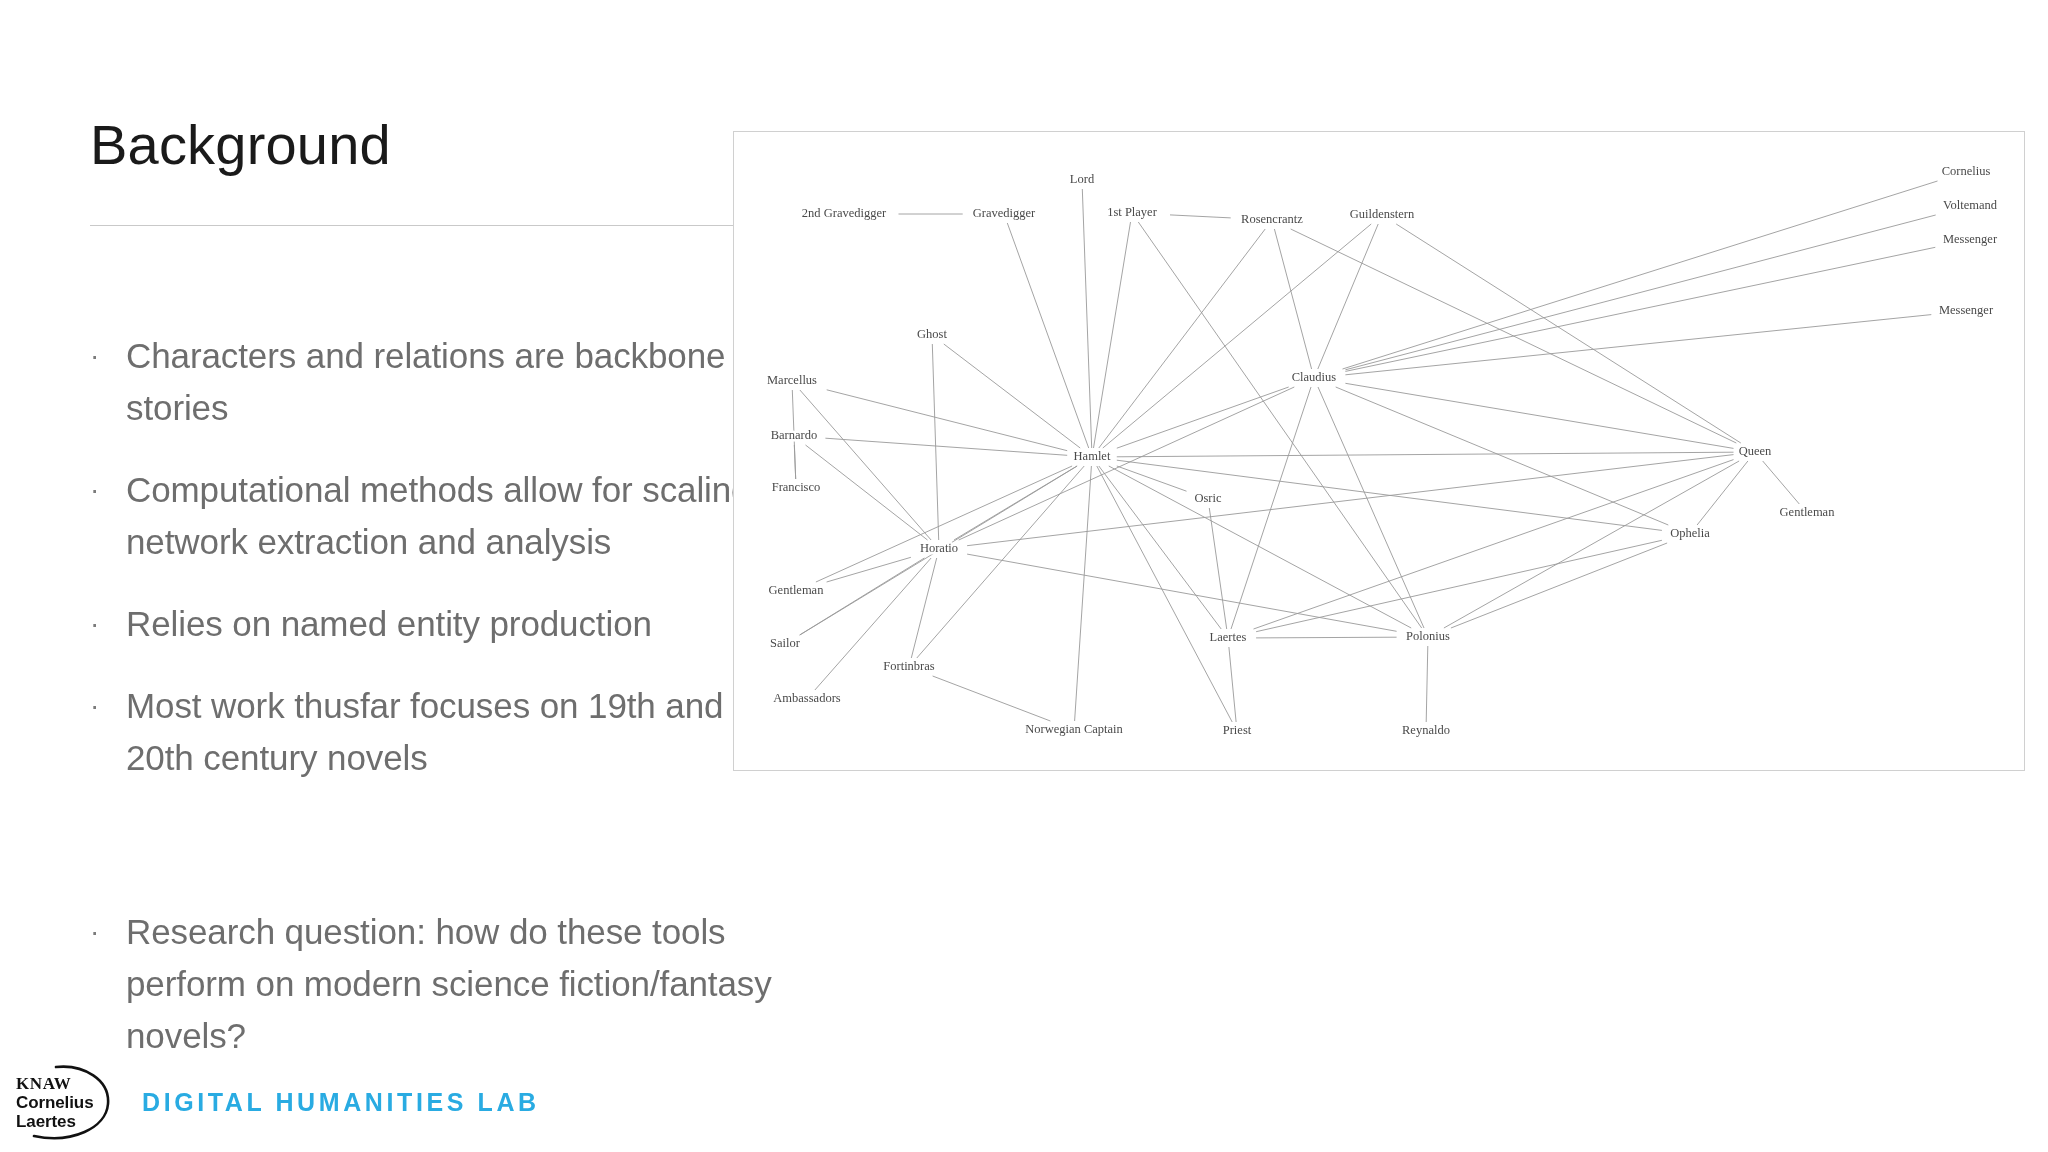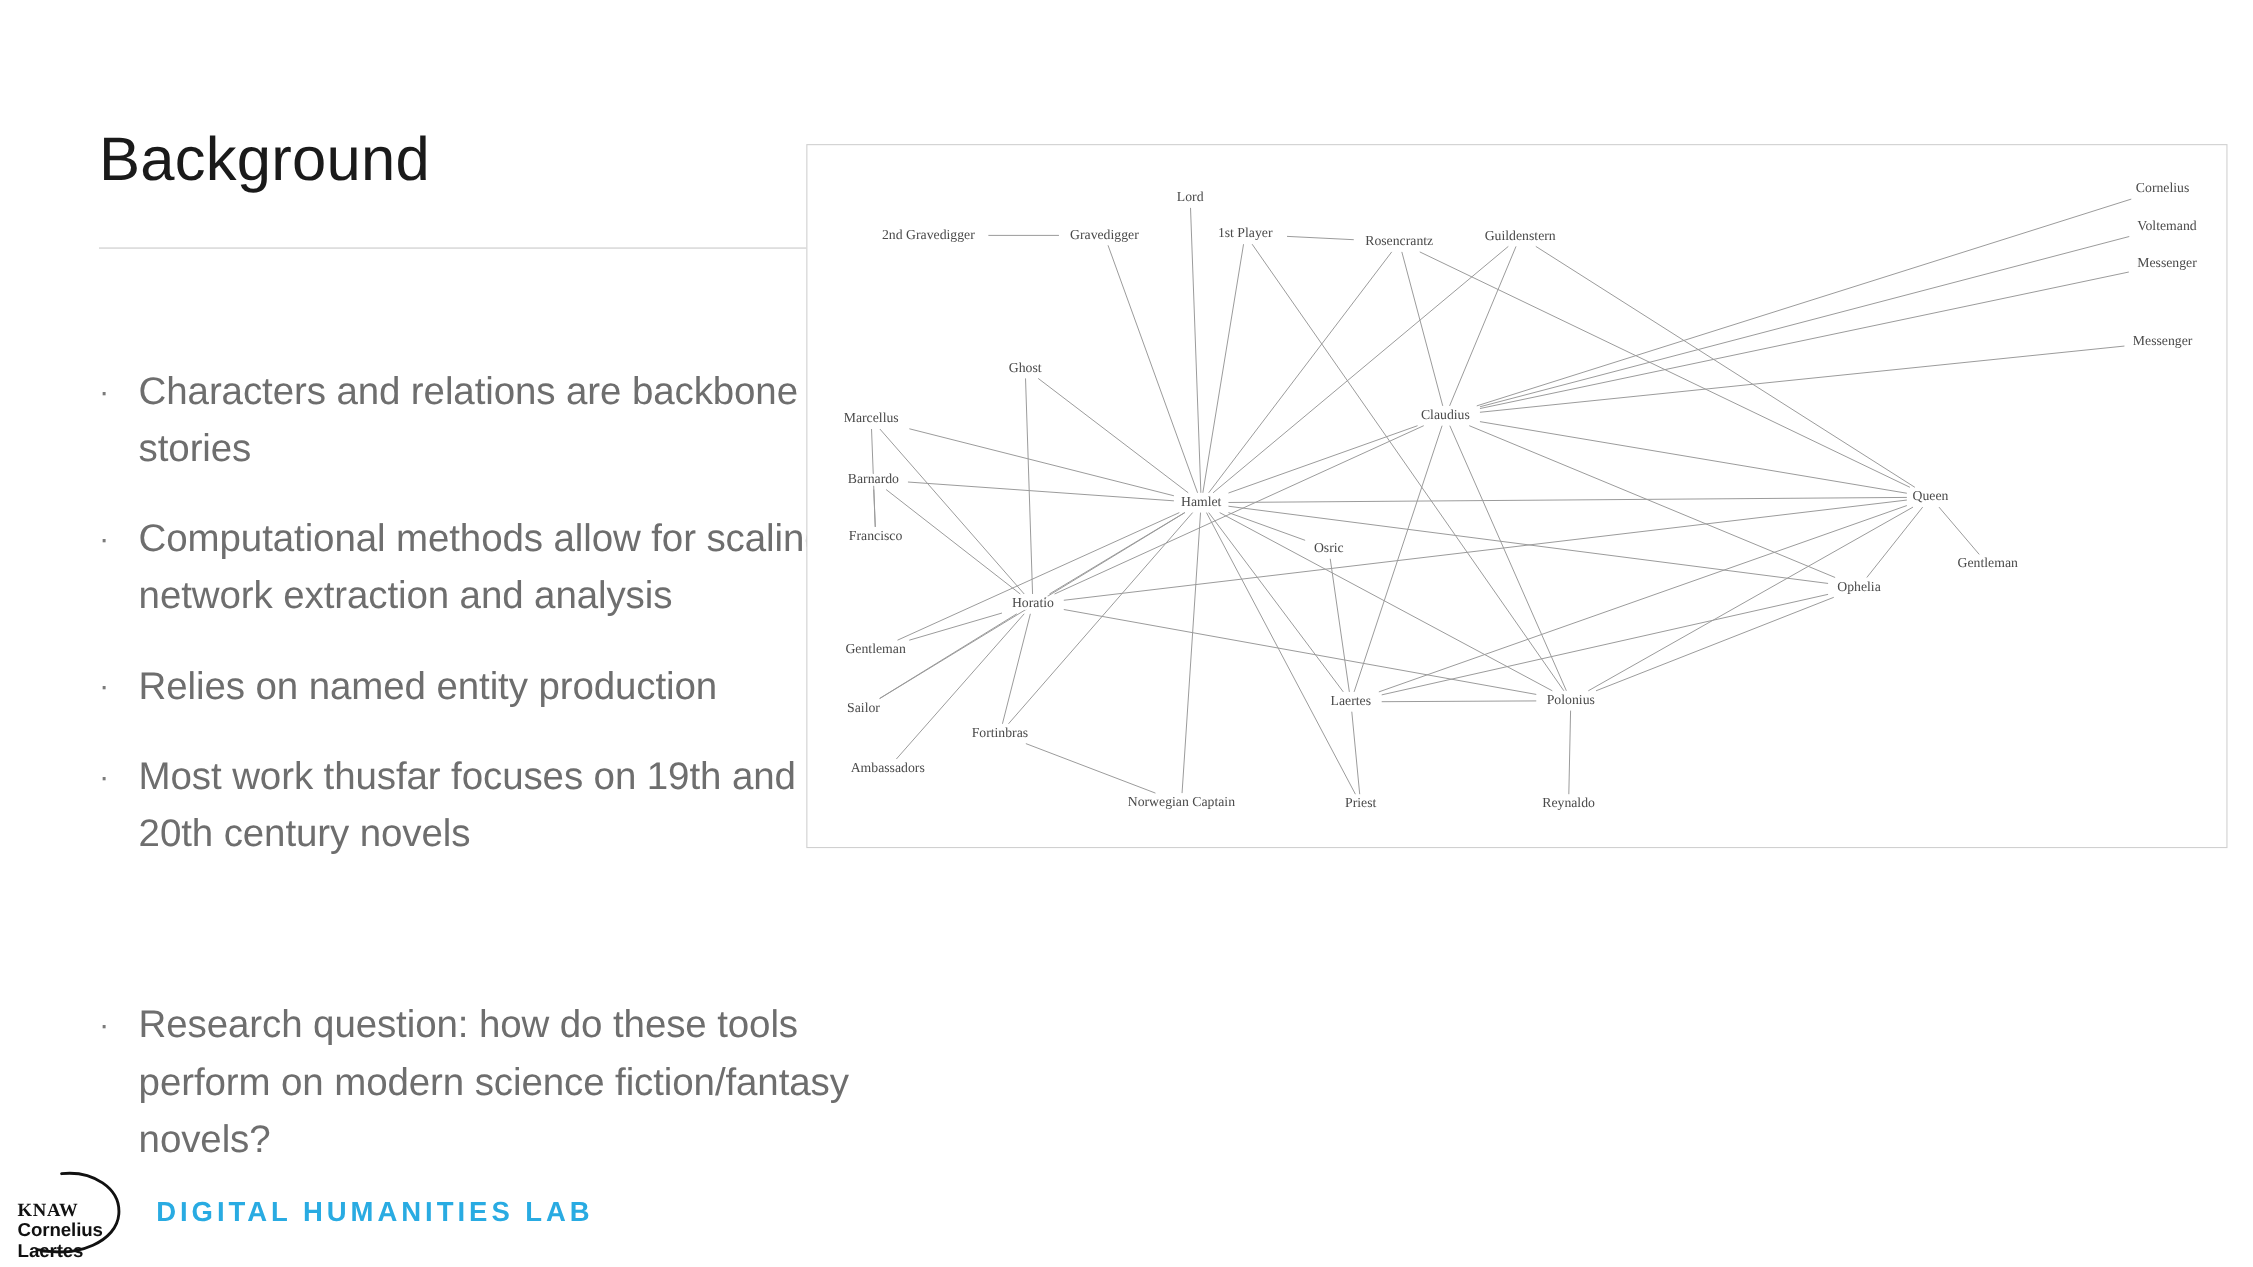--- a/index.html
+++ b/index.html
@@ -95,21 +95,20 @@
     flex: 0 0 auto;
   }
   #knaw-mark svg { display: block; }
   #knaw-wordmark {
     position: absolute;
     left: 8px;
     top: 12px;
     width: 86px;
     color: #111111;
     font-family: "Liberation Serif", serif;
-    margin-top: 16px;
   }
   .knaw-line-1 {
     font-family: "Liberation Serif", serif;
     font-size: 17px;
     font-weight: 700;
     letter-spacing: 0.6px;
     line-height: 19px;
   }
   .knaw-line-2, .knaw-line-3 {
     font-family: "Liberation Sans", sans-serif;

